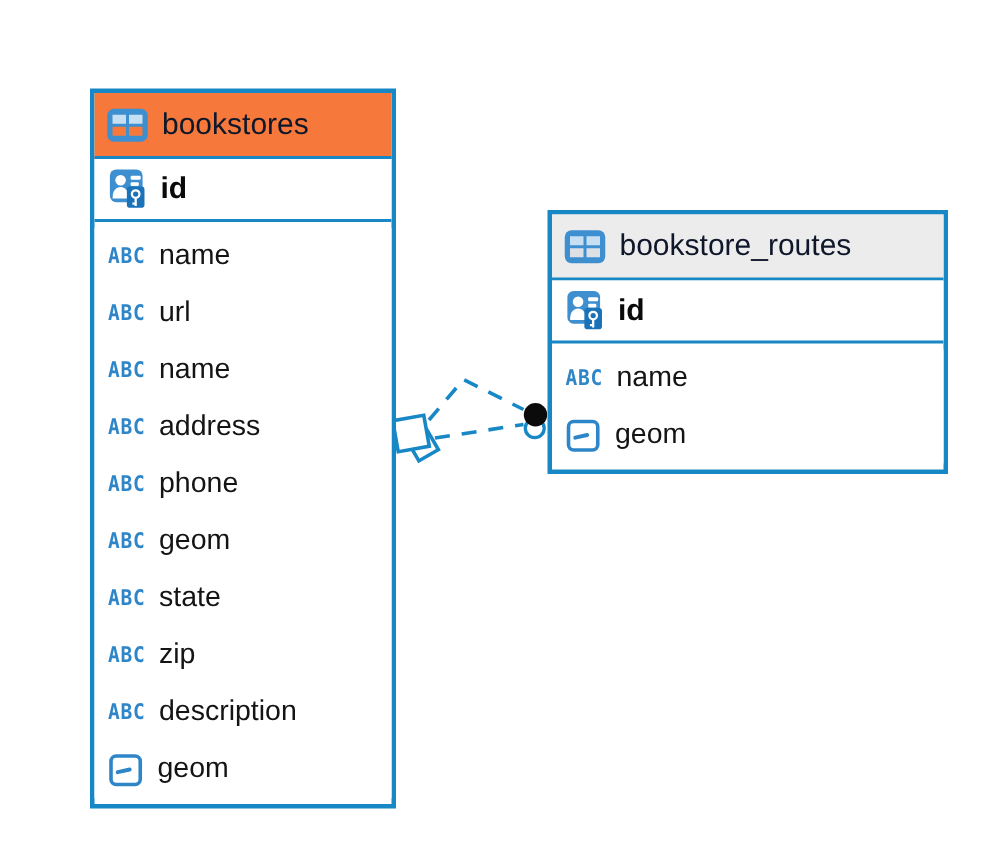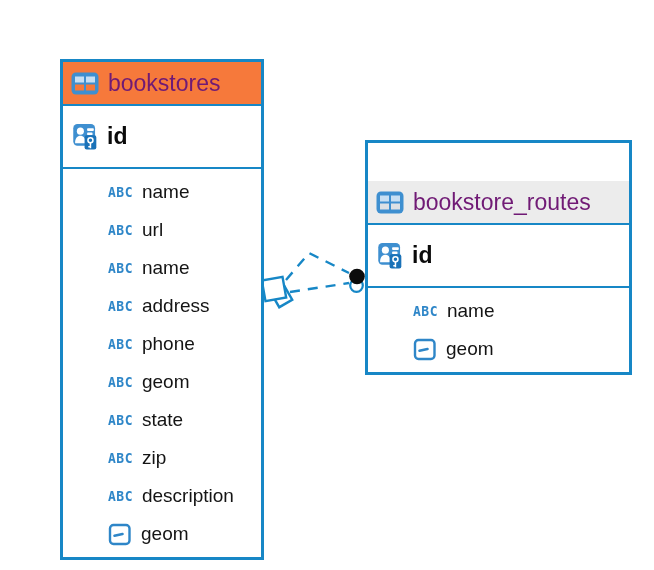--- a/index.html
+++ b/index.html
@@ -16,40 +16,39 @@
     position: absolute;
     background: #ffffff;
     border: 3px solid #1787C6;
   }
   #table-bookstores { left: 60px; top: 59px; width: 204px; --cell: #F6793B; }
   #table-bookstore-routes { left: 365px; top: 140px; width: 267px; --cell: #DDE1E5; }
 
   .table-header {
     display: flex; align-items: center; gap: 9px;
     height: 44px; padding: 0 8px;
-    font-size: 23px; color: #701a75;
+    font-size: 20px; color: #0f172a;
     border-bottom: 2px solid #1787C6;
   }
   #table-bookstores .table-header { background: #F6793B; }
-  #table-bookstore-routes .table-header { background: #ECECEC; margin-top: 38px; }
+  #table-bookstore-routes .table-header { background: #ECECEC; }
 
   .pk-row {
     display: flex; align-items: center; gap: 8px;
-    height: 63px; padding: 0 8px;
-    font-size: 23px; font-weight: bold; color: #0a0a0a;
+    height: 42px; padding: 0 8px;
+    font-size: 20px; font-weight: bold; color: #0a0a0a;
     border-bottom: 2px solid #1787C6;
     background: #fff;
   }
   .cols { padding: 4px 0; }
   .col-row {
     display: flex; align-items: center; gap: 9px;
     height: 38px; padding: 0 9px;
     font-size: 19px; color: #141414;
     background: #fff;
-    margin-left: 36px;
   }
   .icon { display: inline-flex; align-items: center; justify-content: center; flex: 0 0 auto; overflow: visible; }
   .icon svg { display: block; overflow: visible; }
 
   .abc-glyph {
     color: #2E86C8; font-weight: bold;
     font-size: 13px; letter-spacing: 0.5px;
     font-family: "DejaVu Sans Mono", monospace;
     transform: scaleY(1.1);
     display: inline-block;

